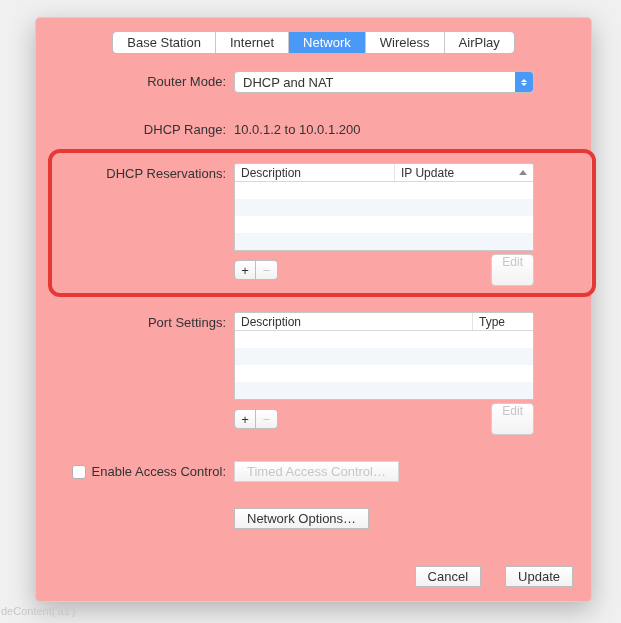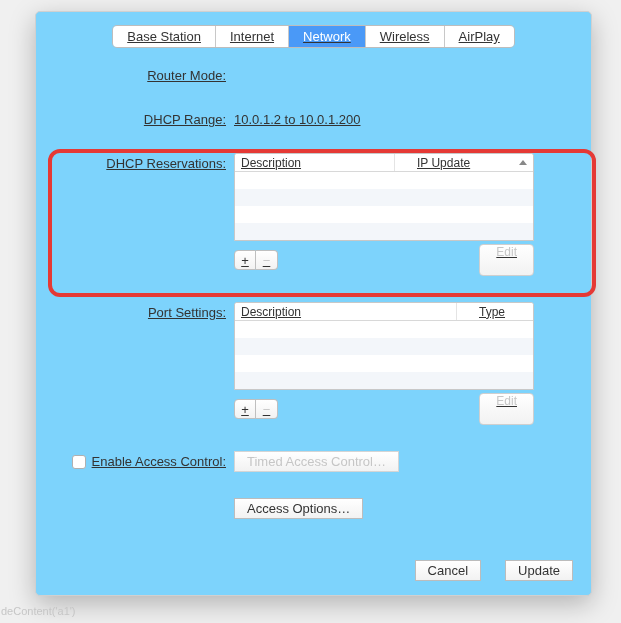--- a/index.html
+++ b/index.html
@@ -1,27 +1,26 @@
 <!DOCTYPE html>
 <html><head>
   <meta charset="utf-8">
   <style>
     * { box-sizing: border-box; margin: 0; padding: 0; font-family: -apple-system, "Helvetica Neue", Arial, sans-serif; }
     body { background: #f0f0f0; width: 621px; height: 623px; position: relative; overflow: hidden; }
     .window {
       position: absolute;
-      left: 35px; top: 11px;
+      left: 35px; top: 17px;
       width: 557px; height: 585px;
-      background: #7dd3fc;
+      background: #fca5a5;
       border: 1px solid #d0d0d0;
       border-radius: 5px;
       box-shadow: 0 8px 26px rgba(0,0,0,0.25);
       font-size: 13px;
       color: #333;
-      text-decoration: underline;
     }
     .tabs {
       display: flex;
       justify-content: center;
       margin-top: 14px;
     }
     .seg {
       display: flex;
       border-radius: 4px;
       overflow: hidden;
@@ -74,21 +73,21 @@
       z-index: 10;
     }
     .table {
       background: #fff;
       border: 1px solid #c8c8c8;
       border-radius: 3px 3px 0 0;
       width: 300px;
       height: 88px;
       overflow: hidden;
     }
-    .thead { display:flex; height:18px; border-bottom:1px solid #d8d8d8; background:#fff; font-size:12px;gap:16px; }
+    .thead { display:flex; height:18px; border-bottom:1px solid #d8d8d8; background:#fff; font-size:12px; }
     .th { padding: 1px 6px; border-right: 1px solid #e4e4e4; display:flex; align-items:center; justify-content:space-between; }
     .th-desc { width: 160px; }
     .th-ip { flex:1; border-right:none; }
     .th-type { flex:1; border-right:none; }
     .sort-caret { width:0;height:0;border-left:4px solid transparent;border-right:4px solid transparent;border-bottom:5px solid #888;}
     .tbody .trow { height: 17px; }
     .tbody .trow:nth-child(even){ background:#f3f6fa; }
     .table-controls {
       display:flex; justify-content:space-between; align-items:center;
       width:300px; margin-top:3px;
@@ -98,21 +97,21 @@
       width:22px; height:20px;
       background: linear-gradient(#fff,#f2f2f2);
       border:1px solid #bfbfbf;
       display:flex;align-items:center;justify-content:center;
       font-size:13px; line-height:1;
     }
     .small-btn:first-child{border-radius:4px 0 0 4px;}
     .small-btn:last-child{border-radius:0 4px 4px 0; border-left:none;}
     .small-btn.disabled { color:#c6c6c6; }
     .edit-btn {
-      height:32px; padding: 0 16px;
+      height:32px; padding: 0 10px;
       background: linear-gradient(#fff,#f2f2f2);
       border:1px solid #cfcfcf; border-radius:4px;
       color:#c6c6c6; font-size:12px;
     }
     .checkbox {
       width:14px;height:14px;border:1px solid #b0b0b0;border-radius:3px;background:#fff;display:inline-block;vertical-align:middle;margin-right:6px;
     }
     .push-btn {
       height:21px; padding:0 12px;
       background: linear-gradient(#fff,#f2f2f2);
@@ -142,20 +141,26 @@
       <div class="seg-item active">Network</div>
       <div class="seg-item">Wireless</div>
       <div class="seg-item">AirPlay</div>
     </div>
   </div>
 
   <div class="content">
 
     <div class="row">
       <div class="label-col">Router Mode:</div>
+      <div class="field-col">
+        <div class="select">
+          <span>DHCP and NAT</span>
+          <span class="select-arrows"></span>
+        </div>
+      </div>
     </div>
 
     <div class="row">
       <div class="label-col">DHCP Range:</div>
       <div class="field-col static-text">10.0.1.2 to 10.0.1.200</div>
     </div>
 
     <div class="row">
       <div class="label-col">DHCP Reservations:</div>
       <div class="field-col">
@@ -215,21 +220,21 @@
         <span>Enable Access Control:</span>
       </div>
       <div class="field-col">
         <div class="push-btn disabled">Timed Access Control…</div>
       </div>
     </div>
 
     <div class="row">
       <div class="label-col"></div>
       <div class="field-col">
-        <div class="push-btn">Access Options…</div>
+        <div class="push-btn">Network Options…</div>
       </div>
     </div>
 
   </div>
 
   <div class="footer">
     <div class="push-btn">Cancel</div>
     <div class="push-btn">Update</div>
   </div>
 

